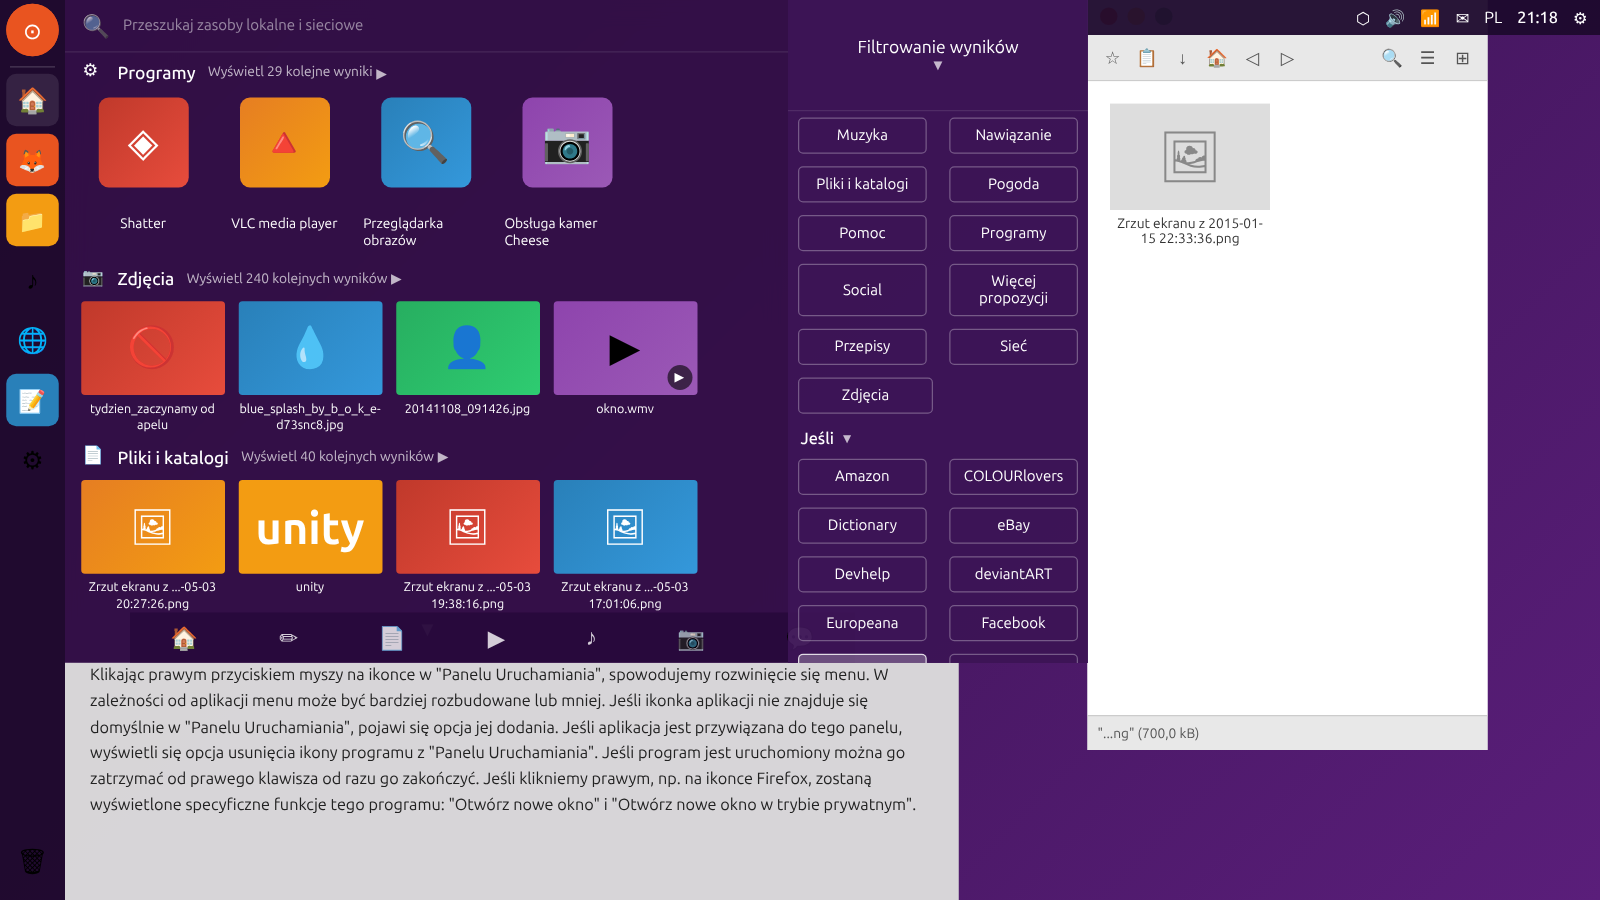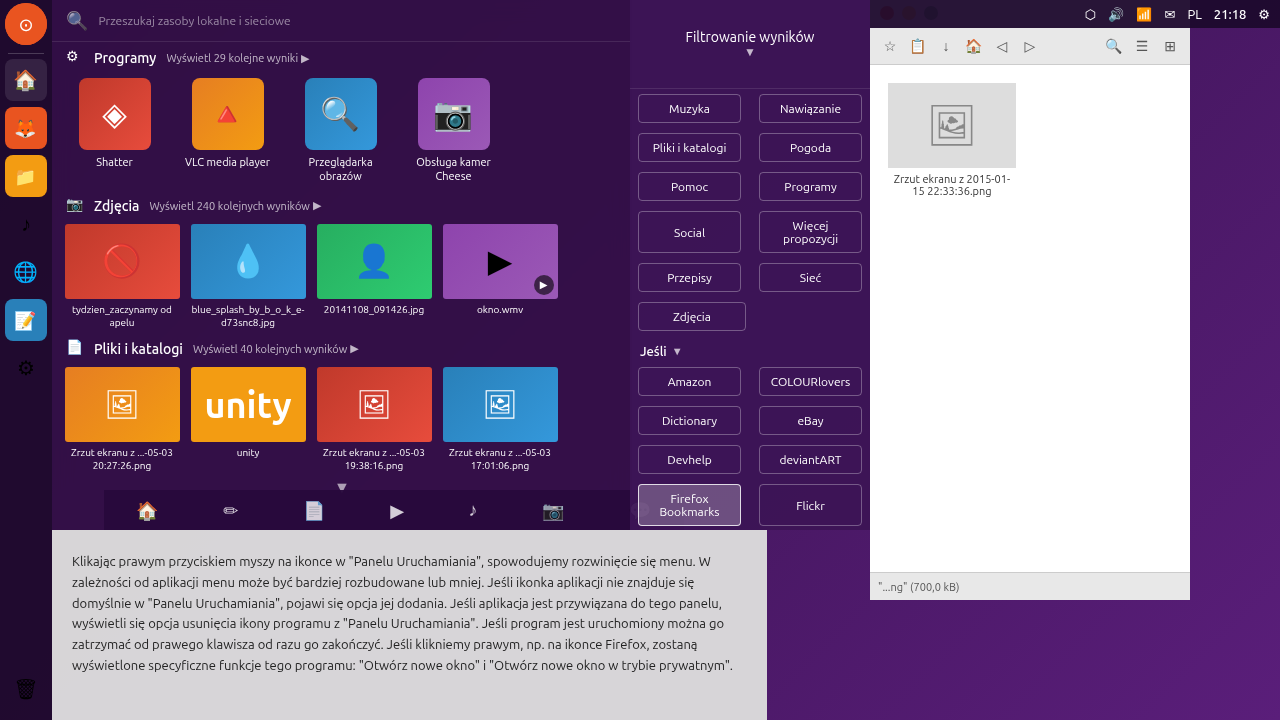--- a/index.html
+++ b/index.html
@@ -159,24 +159,25 @@
       display: flex;
       align-items: center;
       justify-content: center;
       font-size: 36px;
       margin-bottom: 5px;
     }
 
     .app-label {
       color: white;
       font-size: 11px;
-      text-align: center;
+      text-align: left;
       line-height: 1.3;
       max-width: 100px;
       word-break: break-word;
+      margin-top: 17px;
     }
 
     
     .photo-grid {
       display: flex;
       padding: 4px 10px;
       gap: 6px;
       overflow: hidden;
     }
 
@@ -416,21 +417,21 @@
       color: #555;
     }
 
     
     .text-panel {
       position: absolute;
       bottom: 0;
       left: 52px;
       width: 715px;
       background: rgba(220, 220, 220, 0.97);
-      padding: 21px 20px;
+      padding: 0 20px;
       font-size: 13px;
       line-height: 1.6;
       color: #222;
       z-index: 30;
       height: 190px;
       overflow: hidden;
     }
 
     
     .top-bar {
@@ -734,20 +735,24 @@
     <button class="filter-btn">Amazon</button>
     <button class="filter-btn">COLOURlovers</button>
   </div>
   <div class="filter-row">
     <button class="filter-btn">Dictionary</button>
     <button class="filter-btn">eBay</button>
   </div>
   <div class="filter-row">
     <button class="filter-btn">Devhelp</button>
     <button class="filter-btn">deviantART</button>
+  </div>
+  <div class="filter-row">
+    <button class="filter-btn">Europeana</button>
+    <button class="filter-btn">Facebook</button>
   </div>
   <div class="filter-row">
     <button class="filter-btn highlighted">Firefox Bookmarks</button>
     <button class="filter-btn">Flickr</button>
   </div>
   <div class="filter-row">
     <button class="filter-btn">Gallica</button>
     <button class="filter-btn">GitHub</button>
   </div>
 </div>

